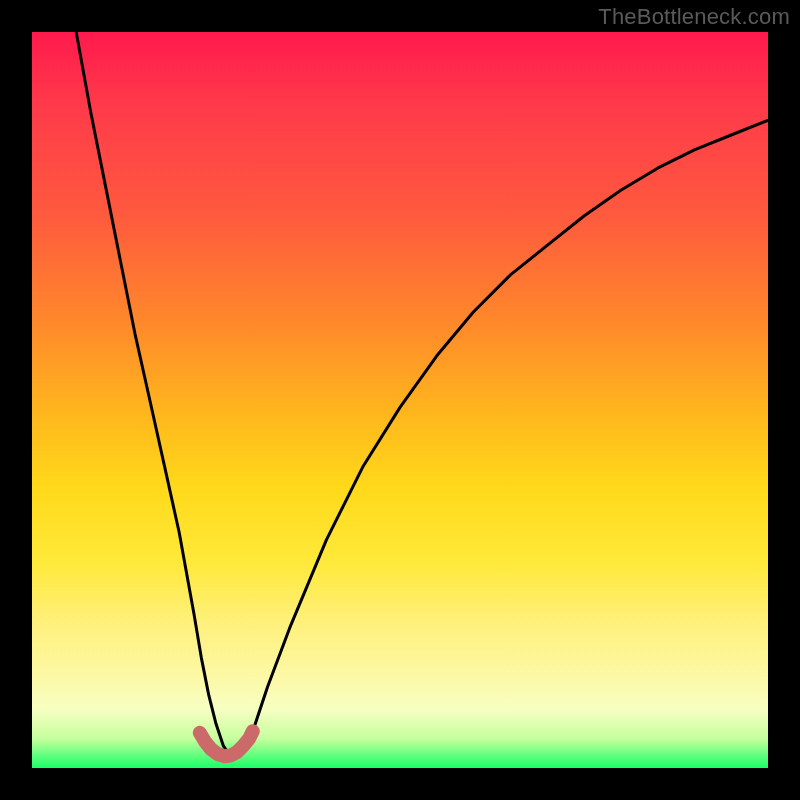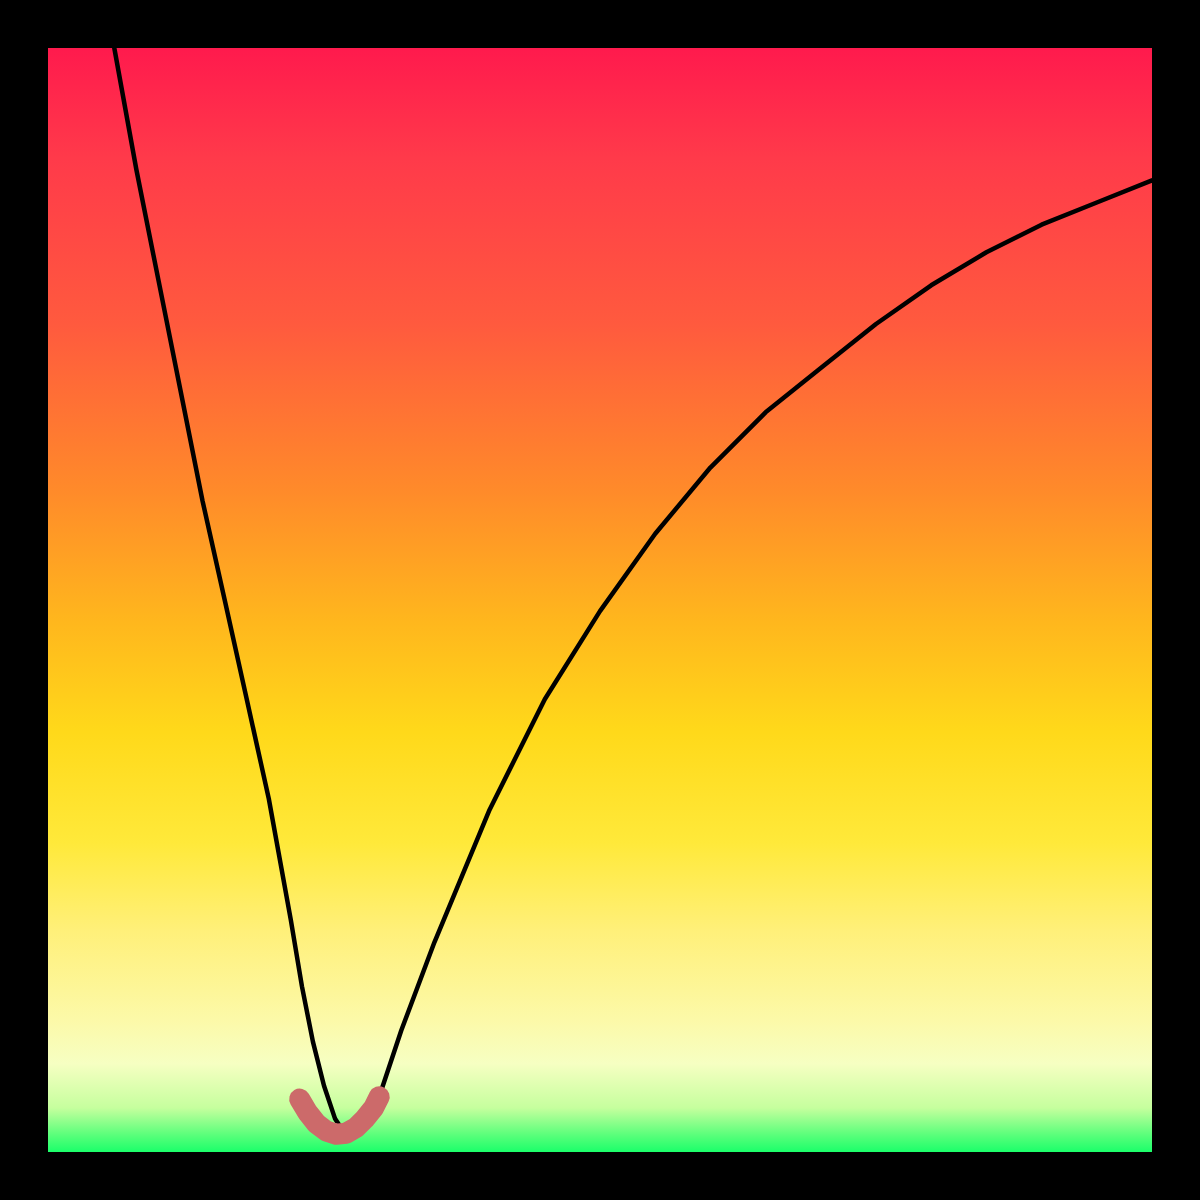--- a/index.html
+++ b/index.html
@@ -65,13 +65,14 @@
 </head>
 <body>
 
 <div class="frame">
   <div class="plot">
     <svg class="curve" viewBox="0 0 736 736">
       <path d="M44.2 0.0 L58.9 81.0 L73.6 154.6 L88.3 228.2 L103.0 301.8 L117.8 368.0 L132.5 434.2 L147.2 500.5 L161.9 581.4 L169.3 625.6 L176.6 662.4 L184.0 691.8 L191.4 713.9 L198.7 725.0 L206.1 725.0 L213.4 717.6 L220.8 699.2 L235.5 655.0 L257.6 596.2 L294.4 507.8 L331.2 434.2 L368.0 375.4 L404.8 323.8 L441.6 279.7 L478.4 242.9 L515.2 213.4 L552.0 184.0 L588.8 158.2 L625.6 136.2 L662.4 117.8 L699.2 103.0 L736.0 88.3" id="mainCurvePath" fill="none" stroke="#000000" stroke-width="3" stroke-linecap="round" stroke-linejoin="round"></path>
       <path d="M167.8 700.7 L173.0 709.5 L178.8 716.9 L185.5 722.0 L192.1 724.2 L198.7 723.5 L205.3 719.8 L211.2 713.9 L217.1 706.6 L220.8 699.2" id="troughPath" fill="none" stroke="#cc6a6a" stroke-width="14" stroke-linecap="round" stroke-linejoin="round"></path>
     </svg>
   </div>
+  <div class="watermark">TheBottleneck.com</div>
 </div>
 
 </body></html>

